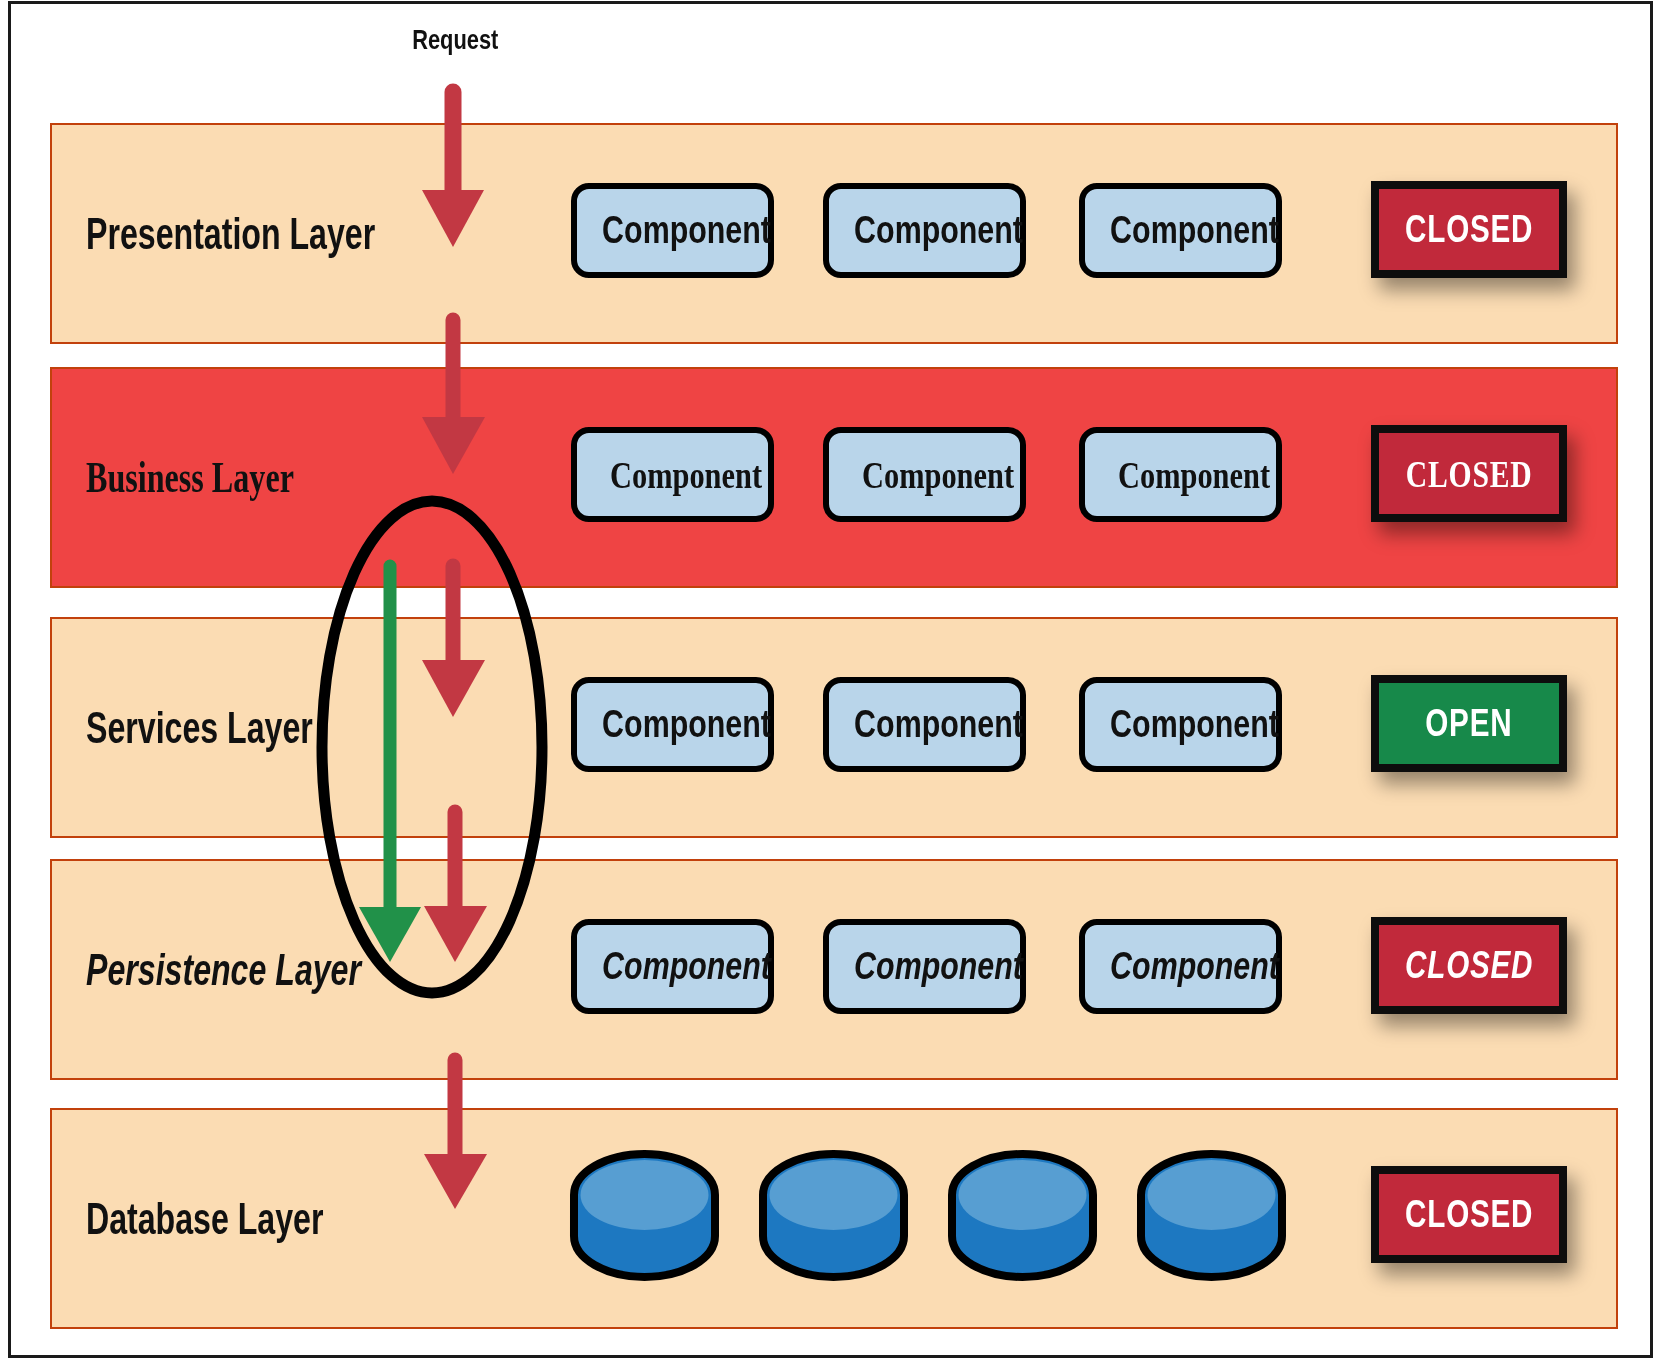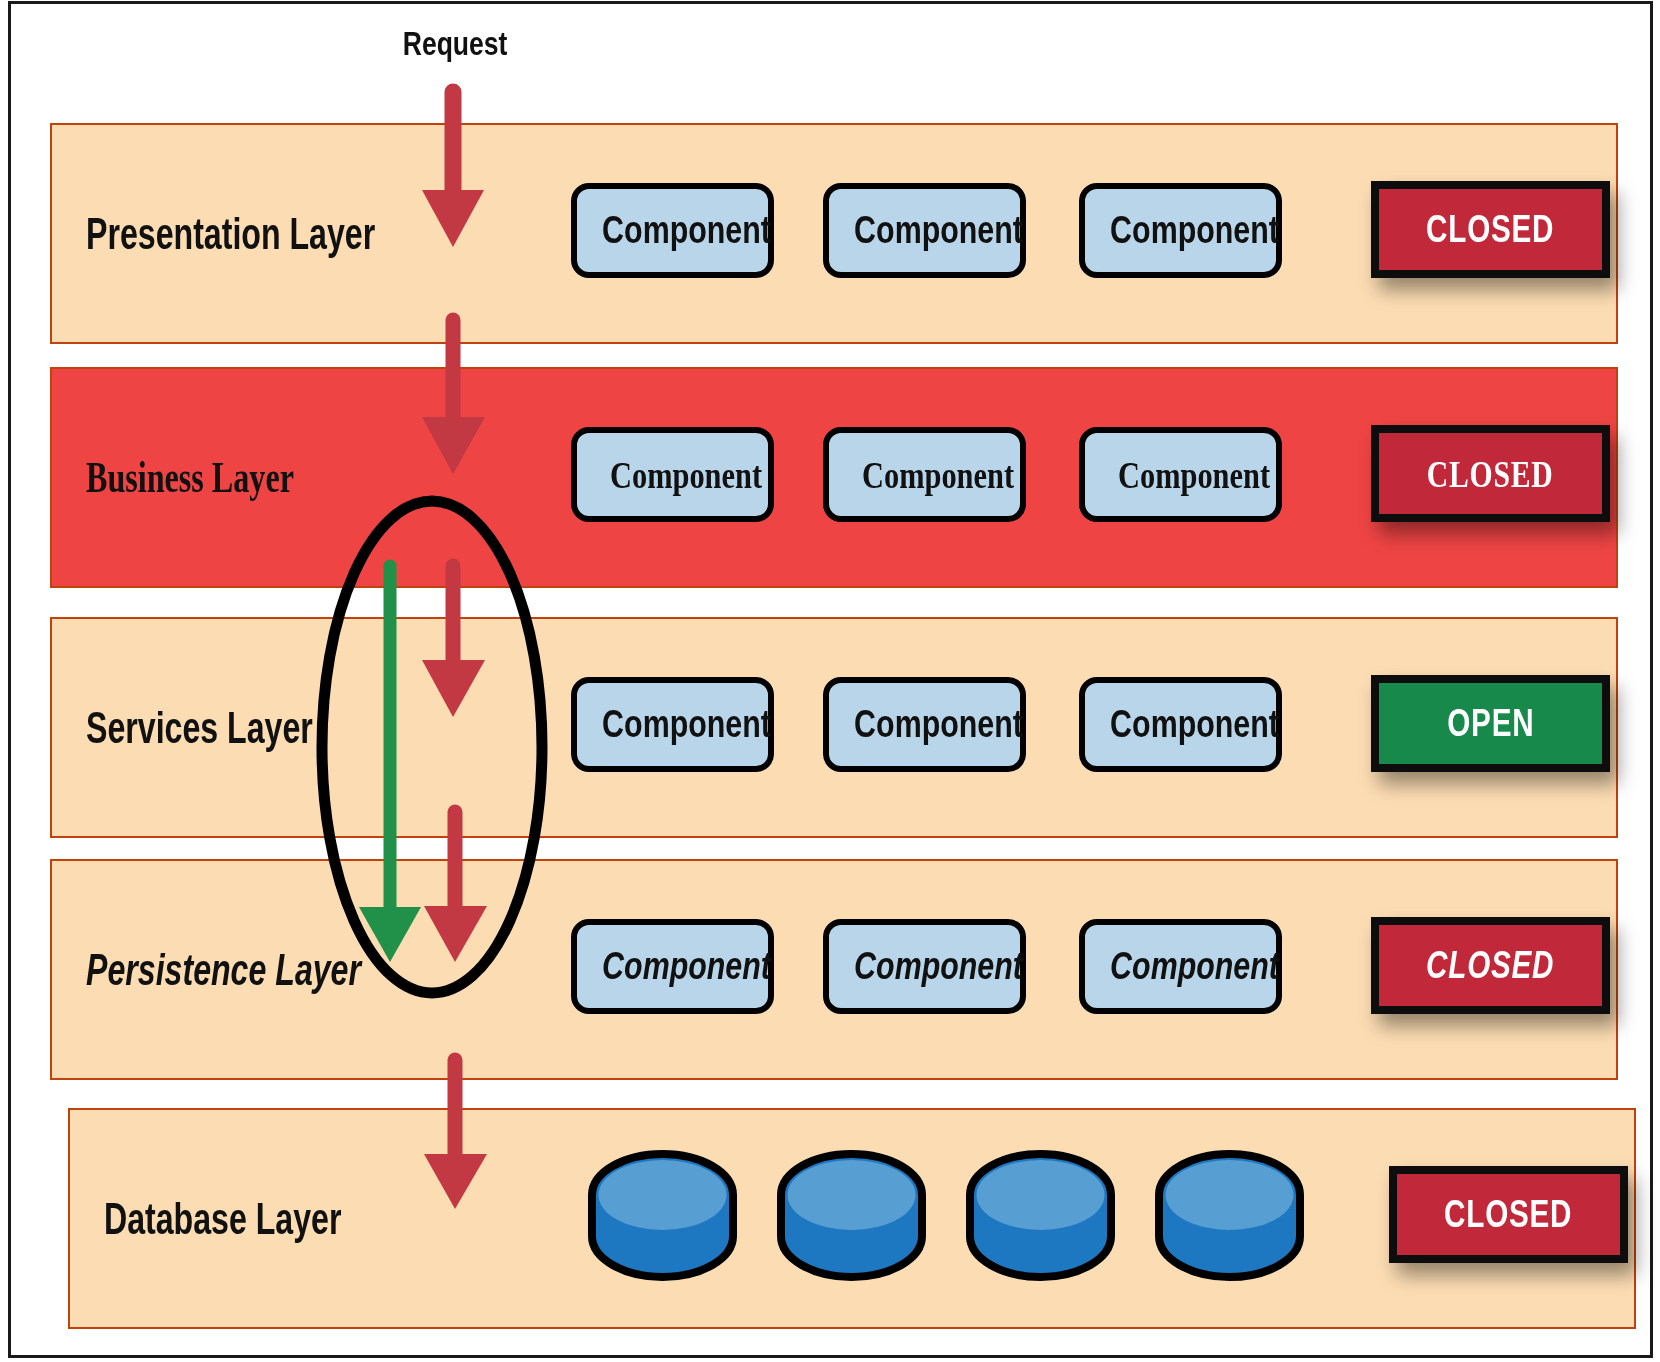--- a/index.html
+++ b/index.html
@@ -7,43 +7,43 @@
   #canvas{
     position:relative;width:1660px;height:1362px;background:#ffffff;overflow:hidden;
     font-family:"Liberation Sans",sans-serif;
   }
   .frame{
     position:absolute;left:8px;top:1px;width:1645px;height:1357px;
     border:3px solid #1a1a1a;box-sizing:border-box;
   }
   .request{
     position:absolute;left:355px;top:24px;width:200px;text-align:center;
-    font-size:34px;font-weight:600;color:#111;
+    font-size:28px;font-weight:600;color:#111;
   }
   .request span{display:inline-block;transform:scaleX(.78);transform-origin:center;}
   .layer{
     position:absolute;left:50px;width:1568px;height:221px;
     border:2px solid #c2410c;box-sizing:border-box;background:#fbdcb3;
   }
-  .l0{top:123px;} .l1{top:367px;} .l2{top:617px;} .l3{top:859px;} .l4{top:1108px;margin-left:18px;}
+  .l0{top:123px;} .l1{top:367px;} .l2{top:617px;} .l3{top:859px;} .l4{top:1108px;}
   .llabel{
     position:absolute;left:34px;top:0;height:100%;display:flex;align-items:center;
     font-size:44px;font-weight:600;color:#111;white-space:nowrap;
   }
   .llabel span{display:inline-block;transform:scaleX(.73);transform-origin:left center;}
   .comp{
     position:absolute;top:58px;width:203px;height:95px;
     background:#b9d5ea;border:6px solid #000;border-radius:18px;box-sizing:border-box;
     display:flex;align-items:center;justify-content:center;
     font-size:38px;font-weight:600;color:#111;white-space:nowrap;padding-left:28px;
   }
   .comp span{display:inline-block;transform:scaleX(.80);transform-origin:center;}
   .cmp0{left:519px;} .cmp1{left:771px;} .cmp2{left:1027px;}
   .badge{
-    position:absolute;left:1319px;top:56px;width:239px;height:97px;
+    position:absolute;left:1319px;top:56px;width:196px;height:97px;
     border:8px solid #0d0d0d;box-sizing:border-box;
     display:flex;align-items:center;justify-content:center;
     font-size:38px;font-weight:600;color:#ffffff;letter-spacing:1px;
     box-shadow:8px 12px 18px rgba(0,0,0,.40);
   }
   .badge span{display:inline-block;transform:scaleX(.78);transform-origin:center;}
   .cyl{position:absolute;top:38px;width:153px;height:135px;}
   .cy0{left:516px;} .cy1{left:705px;} .cy2{left:894px;} .cy3{left:1083px;}
   #overlay{position:absolute;left:0;top:0;width:1660px;height:1362px;pointer-events:none;}
 </style>

